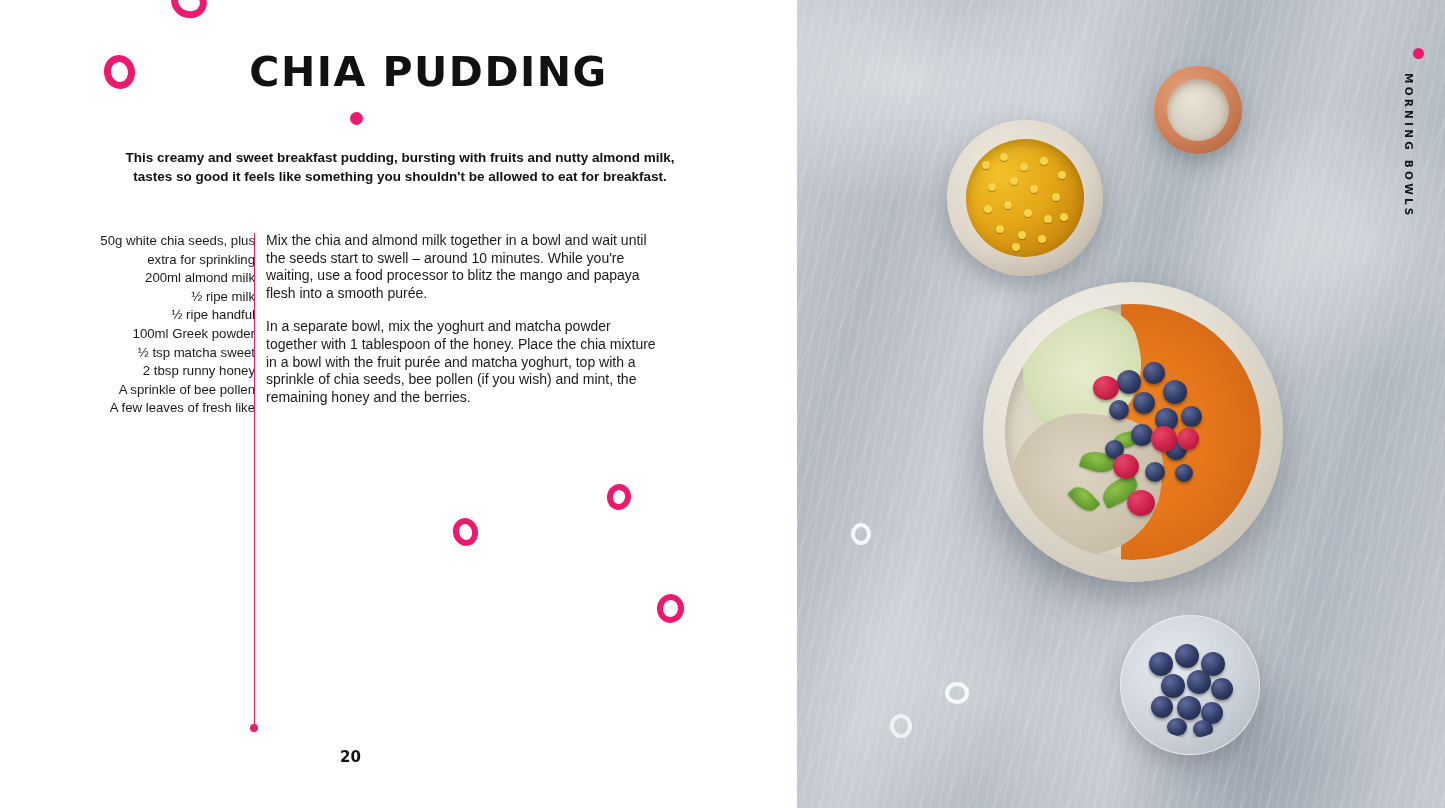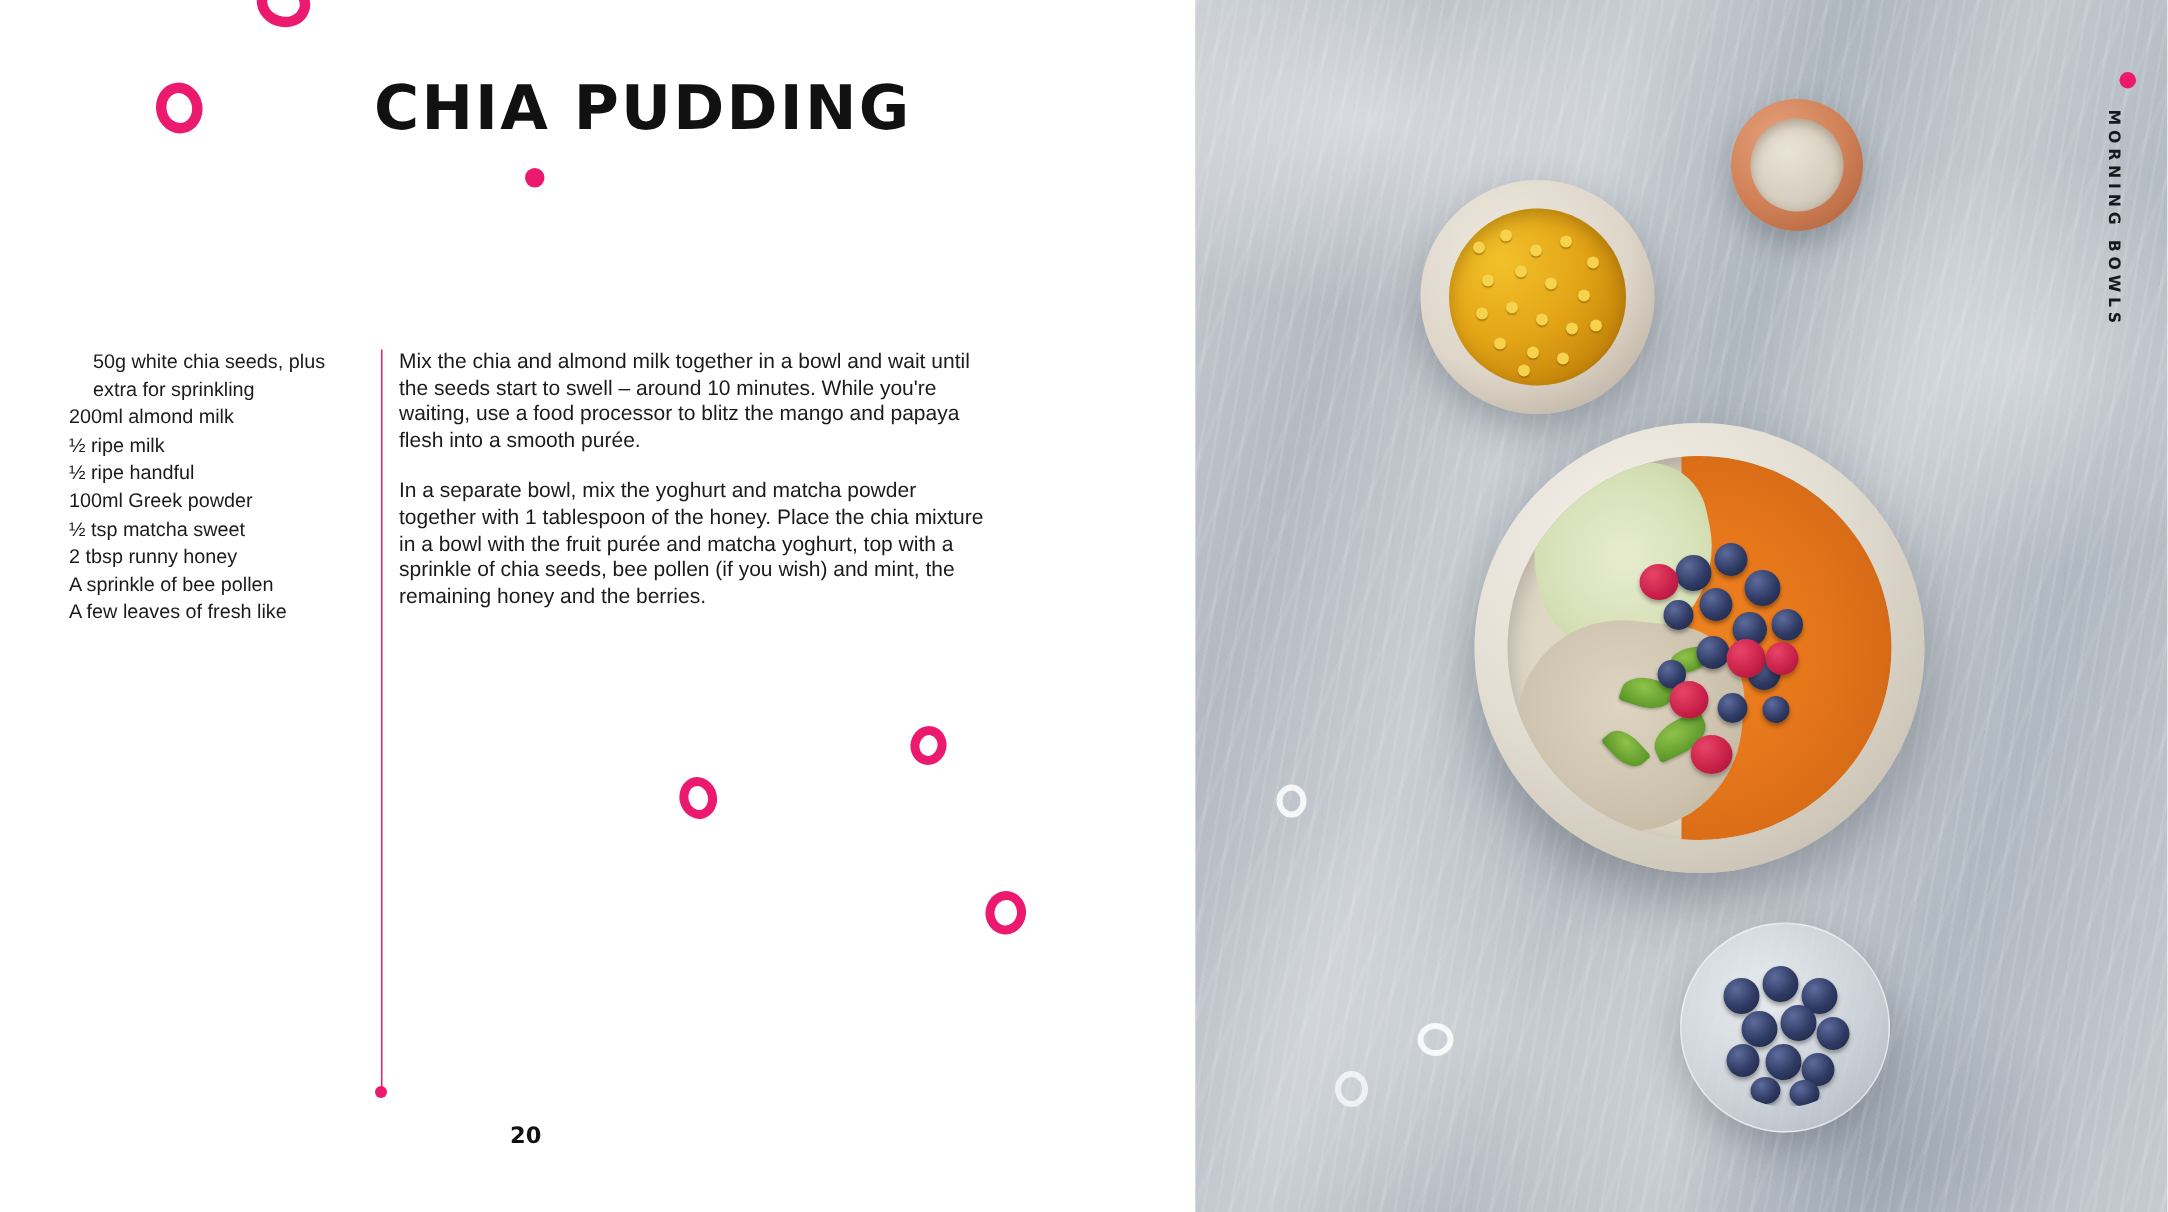--- a/index.html
+++ b/index.html
@@ -63,23 +63,24 @@
     text-align: center;
     font-family: "Liberation Sans", sans-serif;
     font-weight: bold;
     font-size: 13.5px;
     line-height: 19px;
     color: #111111;
   }
 
   .ingredients {
     position: absolute;
-    left: 46px;
+    left: 63px;
     top: 232px;
     width: 192px;
+    text-align: right;
     font-size: 13.2px;
     line-height: 18.6px;
     color: #1b1b1b;
   }
   .ingredients div {
     margin: 0;
   }
   .ing-cont {
     padding-left: 16px;
   }
@@ -332,20 +333,21 @@
 
     <div class="ring r1"></div>
     <div class="ring r2"></div>
     <div class="ring r3"></div>
     <div class="ring r4"></div>
     <div class="ring r5"></div>
 
     <div class="recipe-title">CHIA PUDDING</div>
     <div class="dot-under-title"></div>
 
+    <div class="intro">This creamy and sweet breakfast pudding, bursting with fruits and nutty almond milk, tastes so good it feels like something you shouldn't be allowed to eat for breakfast.</div>
 
     <div class="ingredients">
       <div class="ing-cont">50g white chia seeds, plus extra for sprinkling</div>
       <div>200ml almond milk</div>
       <div>½ ripe milk</div>
       <div>½ ripe handful</div>
       <div>100ml Greek powder</div>
       <div>½ tsp matcha sweet</div>
       <div>2 tbsp runny honey</div>
       <div>A sprinkle of bee pollen</div>

